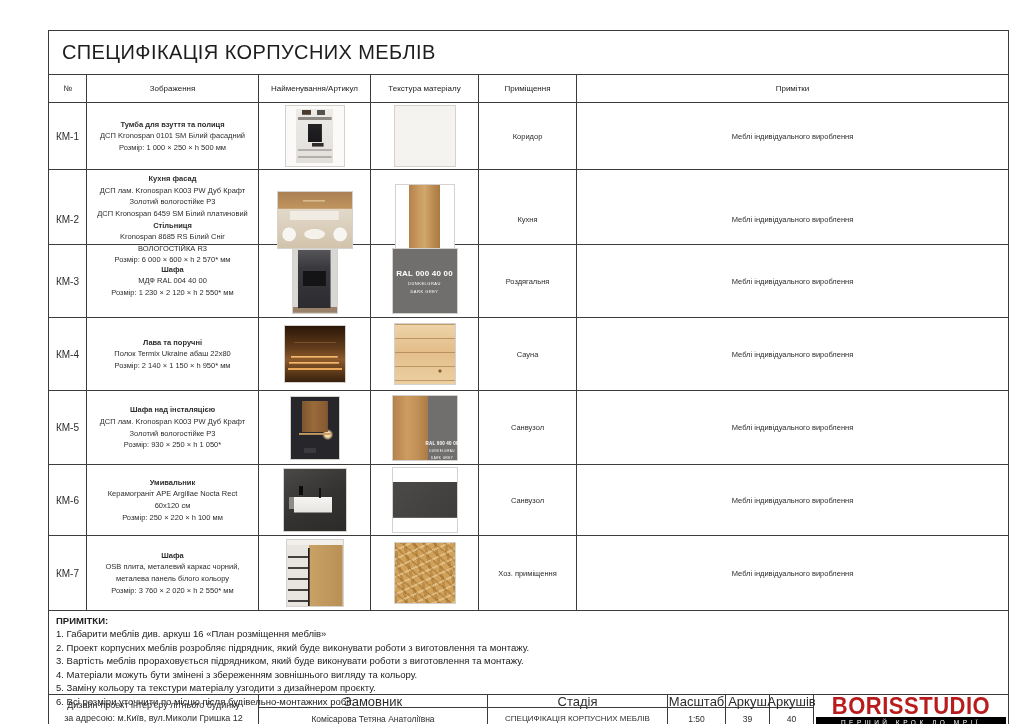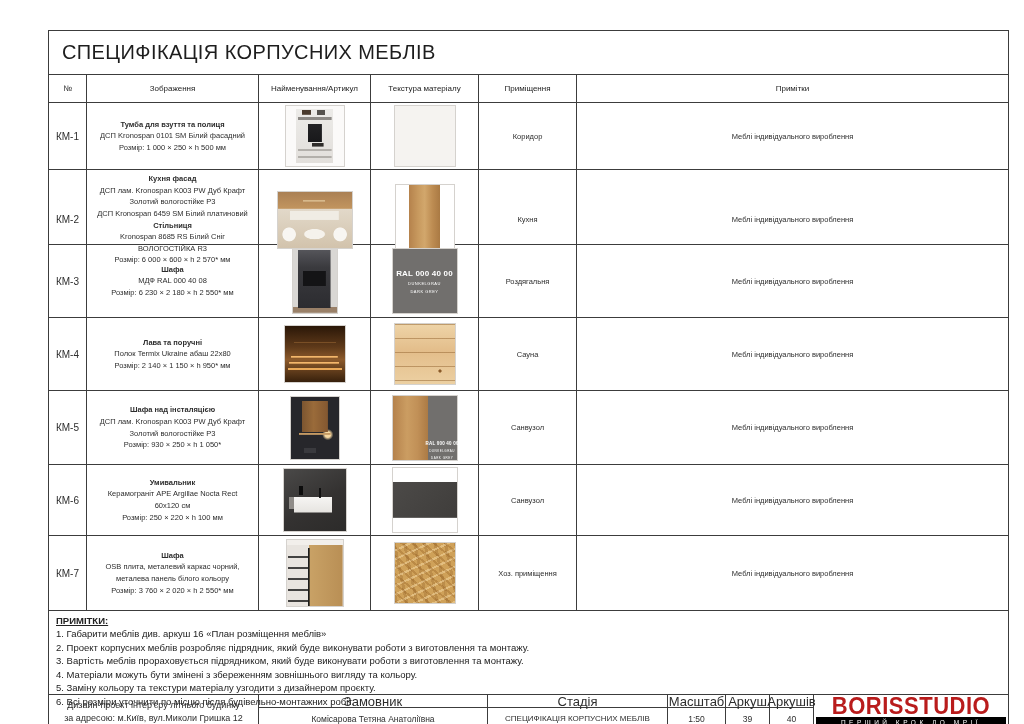--- a/index.html
+++ b/index.html
@@ -110,21 +110,21 @@
 
   .ral-wrap{display:flex;flex-direction:column;align-items:center;justify-content:flex-end;gap:3px;color:#fff;text-align:center;}
   .t-wood-ral .ral-wrap{position:absolute;right:0;top:0;width:45%;height:100%;gap:3px;}
   .ral-code{font-size:8px;font-weight:bold;letter-spacing:.2px;white-space:nowrap;}
   .ral-sub{font-size:4px;letter-spacing:.5px;white-space:nowrap;}
   .t-wood-ral .ral-code{font-size:4.5px;}
   .t-wood-ral .ral-sub{font-size:3px;}
 
   
   .notes{height:84px;border-top:1px solid #3c3c3c;padding:3px 7px;font-size:9.5px;line-height:1.42;color:#222;}
-  .notes-heading{font-weight:bold;text-decoration:underline;}
+  .notes-heading{font-weight:bold;}
 
   
   .tfoot{height:35px;border-top:1px solid #3c3c3c;display:grid;grid-template-columns:210px 229px 180px 58px 44px 44px 1fr;}
   .fcell{border-right:1px solid #3c3c3c;display:flex;flex-direction:column;min-width:0;}
   .tfoot .fcell:last-child{border-right:none;}
   .fproject{align-items:center;justify-content:center;text-align:center;font-size:9px;line-height:1.4;}
   .flabel{height:13px;border-bottom:1px solid #3c3c3c;display:flex;align-items:center;justify-content:center;font-size:13px;flex:none;}
   .fvalue{flex:1;display:flex;align-items:center;justify-content:center;font-size:8.5px;text-align:center;}
   .fvalue.small{font-size:8px;}
   .flogo{padding:1px 2px;justify-content:center;}
@@ -181,22 +181,22 @@
           <div class="cell c-tex">
             <div class="tex t-wood-v"></div>
           </div>
           <div class="cell c-room">Кухня</div>
           <div class="cell c-note">Меблі індивідуального вироблення</div>
         </div>
         <div class="cols trow r3">
           <div class="cell c-num">КМ-3</div>
           <div class="cell c-name">
             <div class="b">Шафа</div>
-            <div class="">МДФ RAL 000 40 08</div>
-            <div class="">Розмір: 6 230 × 2 180 × h 2 550* мм</div>
+            <div class="">МДФ RAL 004 40 00</div>
+            <div class="">Розмір: 1 230 × 2 120 × h 2 550* мм</div>
           </div>
           <div class="cell c-img">
             <div class="ph v-km3"></div>
           </div>
           <div class="cell c-tex">
             <div class="tex t-ral">
               <div class="ral-wrap">
                 <div class="ral-code">RAL 000 40 00</div>
                 <div class="ral-sub">DUNKELGRAU</div>
                 <div class="ral-sub">DARK GREY</div>

